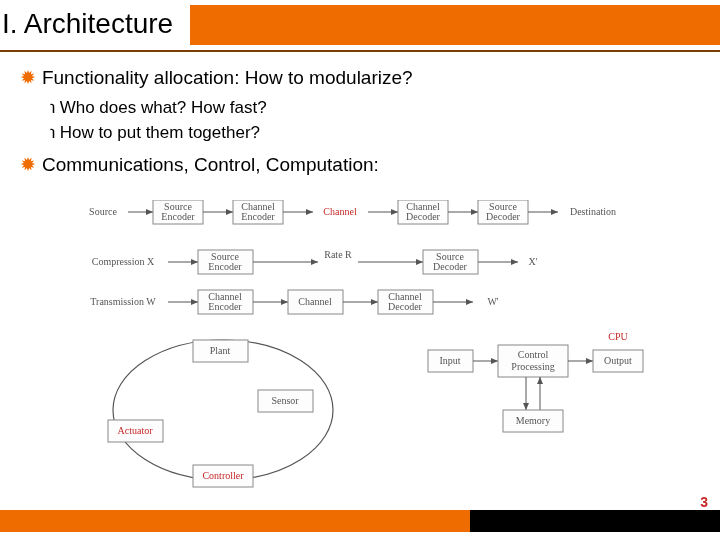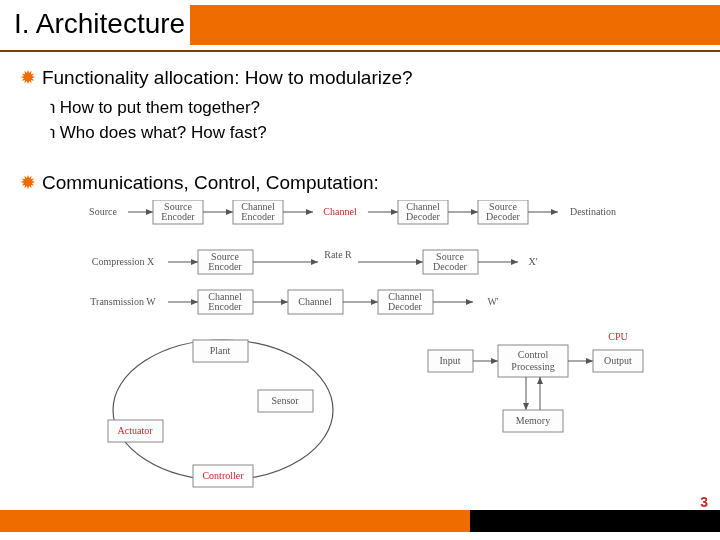--- a/index.html
+++ b/index.html
@@ -17,21 +17,21 @@
     position: absolute;
     top: 5px;
     left: 190px;
     right: 0;
     height: 40px;
     background: #ef6c00;
   }
   .title {
     position: absolute;
     top: 8px;
-    left: 14px;
+    left: 2px;
     font-size: 28px;
     font-weight: 400;
     color: #000;
   }
   .thin-line {
     position: absolute;
     top: 50px;
     left: 0;
     right: 0;
     height: 2px;
@@ -133,26 +133,26 @@
 
 <div class="orange-bar"></div>
 <div class="title">I. Architecture</div>
 <div class="thin-line"></div>
 
 <div class="content">
   <div class="lv1">
     <span class="bullet">✹</span><span>Functionality allocation: How to modularize?</span>
   </div>
   <div class="lv2">
+    <span class="sub-bullet">℩</span><span>Who does what? How fast?</span>
+  </div>
+  <div class="lv2">
     <span class="sub-bullet">℩</span><span>How to put them together?</span>
   </div>
-  <div class="lv2">
-    <span class="sub-bullet">℩</span><span>Who does what? How fast?</span>
-  </div>
-  <div class="lv1" style="margin-top:28px">
+  <div class="lv1" style="margin-top:10px">
     <span class="bullet">✹</span><span>Communications, Control, Computation:</span>
   </div>
 </div>
 
 <div class="diagram-area">
 <svg>
   <defs>
     <marker id="ah" markerWidth="8" markerHeight="8" refX="7" refY="3" orient="auto">
       <path d="M0,0 L7,3 L0,6 Z" fill="#555"></path>
     </marker>

